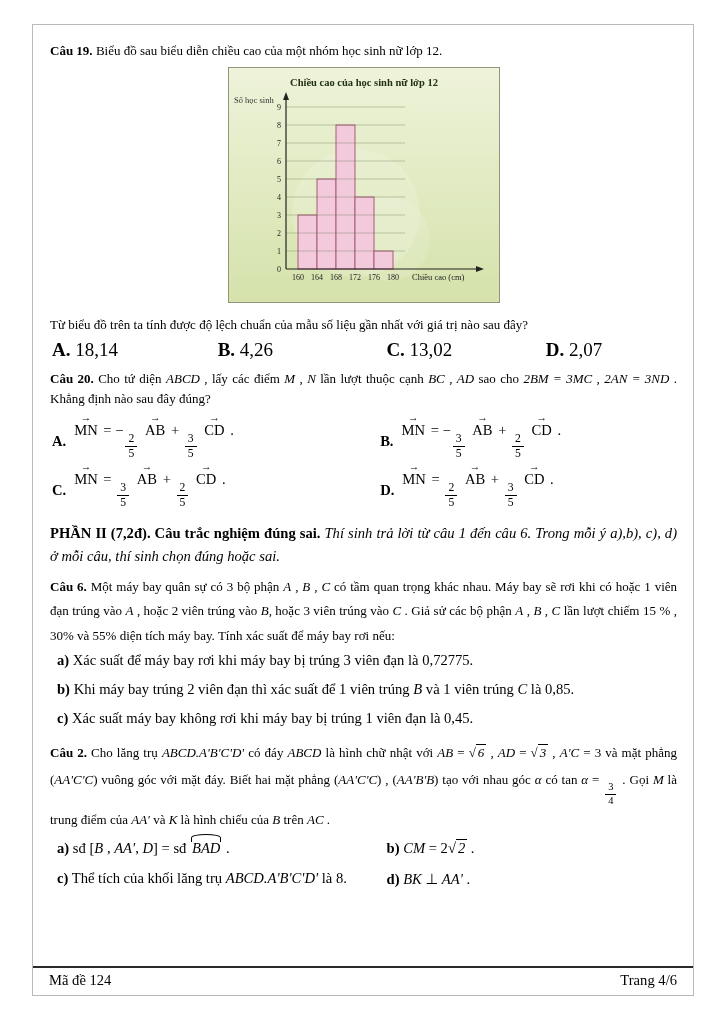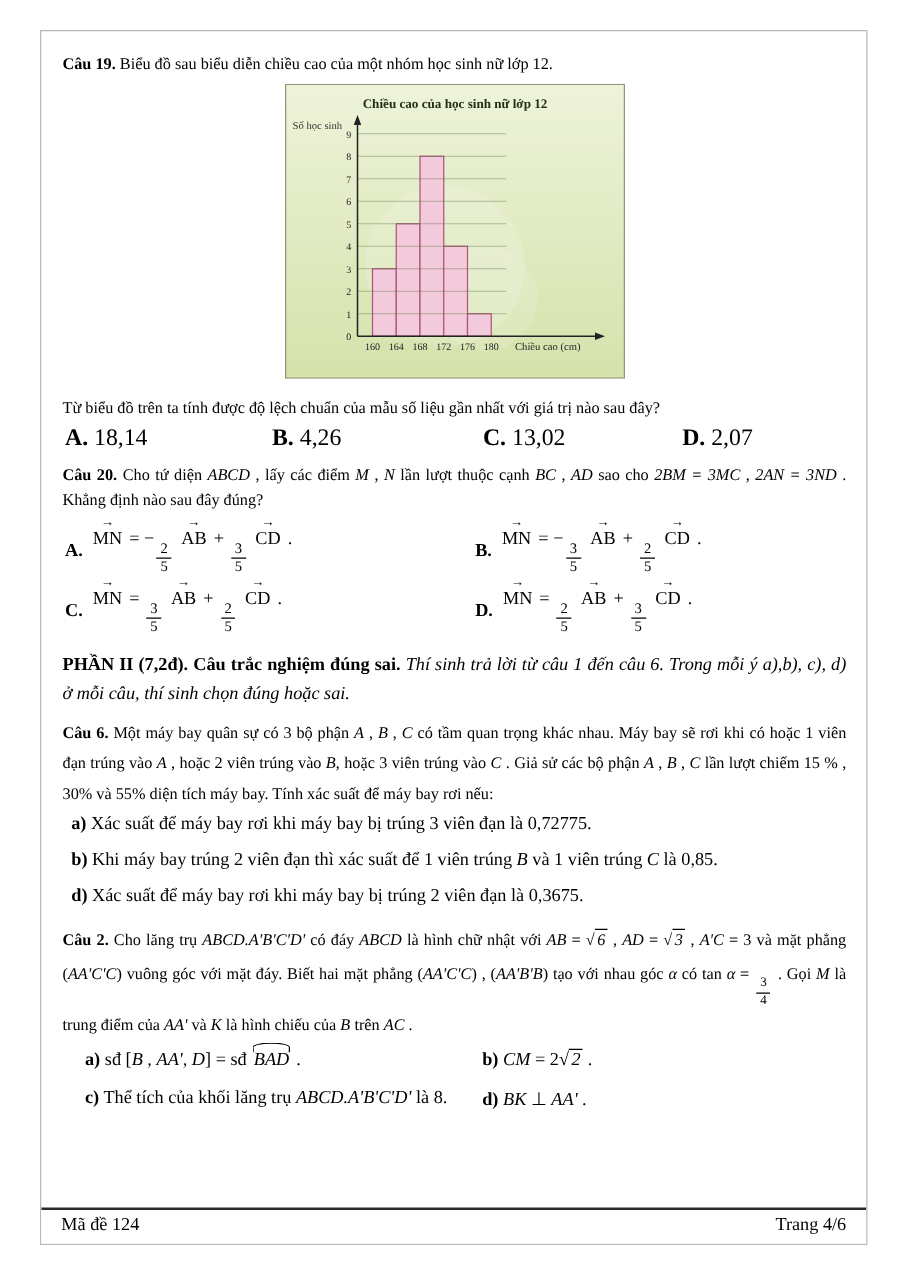--- a/index.html
+++ b/index.html
@@ -15,21 +15,21 @@
          font-size:19px;margin:4px 0 8px;padding-left:2px;}
   .opts2{display:grid;grid-template-columns:52.5% 47.5%;row-gap:10px;
          margin:12px 0 10px;padding-left:2px;font-size:14.6px;}
   .opts2 .opt{min-height:34px;display:flex;align-items:center;gap:6px;}
   .part2-head{margin:12px 0 6px;font-size:14.6px;line-height:1.62;text-align:justify;}
   .wide{line-height:1.88;}
   .q2para{line-height:2.05;}
   .items{margin:2px 4px 12px;}
   .items p{margin:0 0 9px;padding-left:3px;font-size:14.6px;line-height:1.35;}
   .items2{display:grid;grid-template-columns:53.5% 46.5%;row-gap:13px;
-          margin:6px 15px 0;padding-left:3px;font-size:14.6px;}
+          margin:6px 4px 0;padding-left:3px;font-size:14.6px;}
   .footer{position:absolute;left:0;right:0;bottom:0;border-top:2px solid #2b2b2b;
           display:flex;justify-content:space-between;align-items:flex-start;
           padding:4px 16px 6px;font-size:14.6px;background:#fff;}
   
   .mi{font-style:italic;}
   .frac{display:inline-flex;flex-direction:column;text-align:center;
         vertical-align:-0.6em;font-size:0.8em;line-height:1.2;margin:0 2px;}
   .frac .fn{border-bottom:1px solid #000;padding:0 3px;display:block;}
   .frac .fd{padding:0 3px;display:block;}
   .vec{position:relative;display:inline-block;margin:0 2px;}
@@ -166,21 +166,21 @@
     </p>
 
     <p class="para wide">
       <b class="qlab">Câu 6.</b>
       <span>Một máy bay quân sự có 3 bộ phận <span class="mi">A</span> , <span class="mi">B</span> , <span class="mi">C</span> có tầm quan trọng khác nhau. Máy bay sẽ rơi khi có hoặc 1 viên đạn trúng vào <span class="mi">A</span> , hoặc 2 viên trúng vào <span class="mi">B</span>, hoặc 3 viên trúng vào <span class="mi">C</span> . Giả sử các bộ phận <span class="mi">A</span> , <span class="mi">B</span> , <span class="mi">C</span> lần lượt chiếm 15 % , 30% và 55% diện tích máy bay. Tính xác suất để máy bay rơi nếu:</span>
     </p>
 
     <div class="items">
       <p><b class="qlab">a)</b> <span>Xác suất để máy bay rơi khi máy bay bị trúng 3 viên đạn là 0,72775.</span></p>
       <p><b class="qlab">b)</b> <span>Khi máy bay trúng 2 viên đạn thì xác suất để 1 viên trúng <span class="mi">B</span> và 1 viên trúng <span class="mi">C</span> là 0,85.</span></p>
-      <p><b class="qlab">d)</b> <span>Xác suất để máy bay rơi khi máy bay bị trúng 2 viên đạn là 0,3675.</span></p>
+      <p><b class="qlab">c)</b> <span>Xác suất máy bay không rơi khi máy bay bị trúng 1 viên đạn là  0,45.</span></p>
     </div>
 
     <p class="para wide q2para">
       <b class="qlab">Câu 2.</b>
       <span>Cho lăng trụ <span class="mi">ABCD.A'B'C'D'</span> có đáy <span class="mi">ABCD</span> là hình chữ nhật với <span class="mi">AB</span> = <span class="sqrt">√<span class="rad">6</span></span> , <span class="mi">AD</span> = <span class="sqrt">√<span class="rad">3</span></span> , <span class="mi">A'C</span> = 3 và mặt phẳng (<span class="mi">AA'C'C</span>) vuông góc với mặt đáy. Biết hai mặt phẳng (<span class="mi">AA'C'C</span>) , (<span class="mi">AA'B'B</span>) tạo với nhau góc <span class="mi">α</span> có tan <span class="mi">α</span> = <span class="frac">
             <span class="fn">3</span>
             <span class="fd">4</span>
           </span> . Gọi <span class="mi">M</span> là trung điểm của <span class="mi">AA'</span> và <span class="mi">K</span> là hình chiếu của <span class="mi">B</span> trên <span class="mi">AC</span> .</span>
     </p>
 

